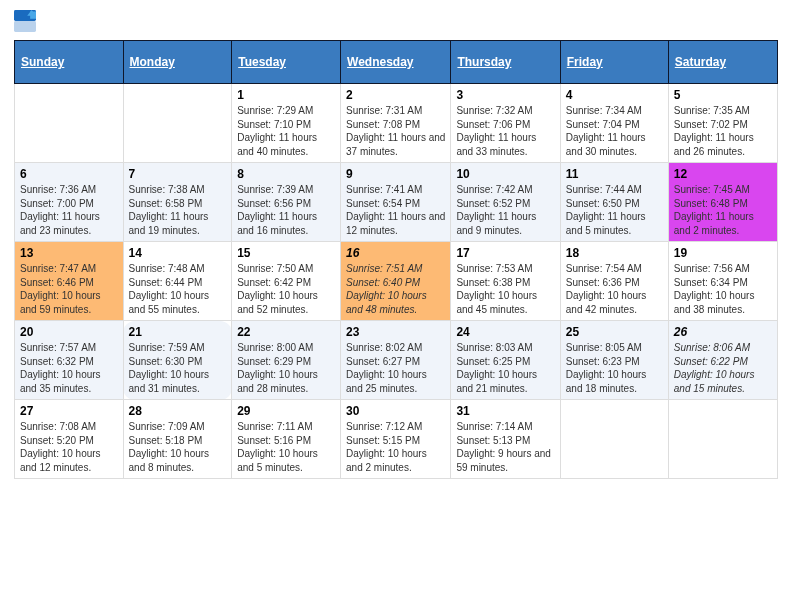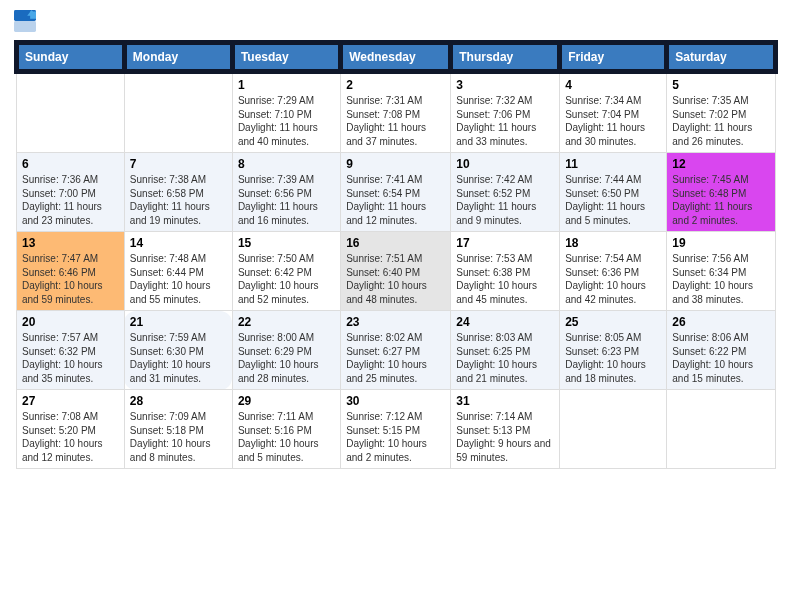--- a/index.html
+++ b/index.html
@@ -45,24 +45,25 @@
     }
     .calendar {
       width: 100%;
       border-collapse: collapse;
       font-size: 10.5px;
     }
     .calendar th {
       background: #3a7bbf;
       color: #fff;
       text-align: left;
-      padding: 5px 6px;
+      padding: 14px 6px;
       font-size: 12px;
       font-weight: bold;
-      border: 5px solid #0f172a;
+      border: 1px solid #0f172a;
+      text-decoration: underline;
     }
     .calendar td {
       border: 1px solid #ddd;
       vertical-align: top;
       padding: 4px 5px;
       width: 113px;
       height: 76px;
       background: #fff;
     }
     .calendar tr:nth-child(even) td {
@@ -212,21 +213,21 @@
             <div class="day-info">Sunrise: 7:48 AM
 Sunset: 6:44 PM
 Daylight: 10 hours and 55 minutes.</div>
           </td>
           <td style="background: rgb(255, 255, 255);">
             <span class="day-number">15</span>
             <div class="day-info">Sunrise: 7:50 AM
 Sunset: 6:42 PM
 Daylight: 10 hours and 52 minutes.</div>
           </td>
-          <td style="background: #e5e5e5;">
+          <td style="background: #fdba74; font-style: italic;">
             <span class="day-number">16</span>
             <div class="day-info">Sunrise: 7:51 AM
 Sunset: 6:40 PM
 Daylight: 10 hours and 48 minutes.</div>
           </td>
           <td style="background: rgb(255, 255, 255);">
             <span class="day-number">17</span>
             <div class="day-info">Sunrise: 7:53 AM
 Sunset: 6:38 PM
 Daylight: 10 hours and 45 minutes.</div>
@@ -274,21 +275,21 @@
             <div class="day-info">Sunrise: 8:03 AM
 Sunset: 6:25 PM
 Daylight: 10 hours and 21 minutes.</div>
           </td>
           <td style="background: rgb(240, 244, 250);">
             <span class="day-number">25</span>
             <div class="day-info">Sunrise: 8:05 AM
 Sunset: 6:23 PM
 Daylight: 10 hours and 18 minutes.</div>
           </td>
-          <td style="background: rgb(240, 244, 250);">
+          <td style="background: rgb(240, 244, 250); font-style: italic;">
             <span class="day-number">26</span>
             <div class="day-info">Sunrise: 8:06 AM
 Sunset: 6:22 PM
 Daylight: 10 hours and 15 minutes.</div>
           </td>
         </tr>
         <tr class="last-row">
           <td style="background: rgb(255, 255, 255);">
             <span class="day-number">27</span>
             <div class="day-info">Sunrise: 7:08 AM

